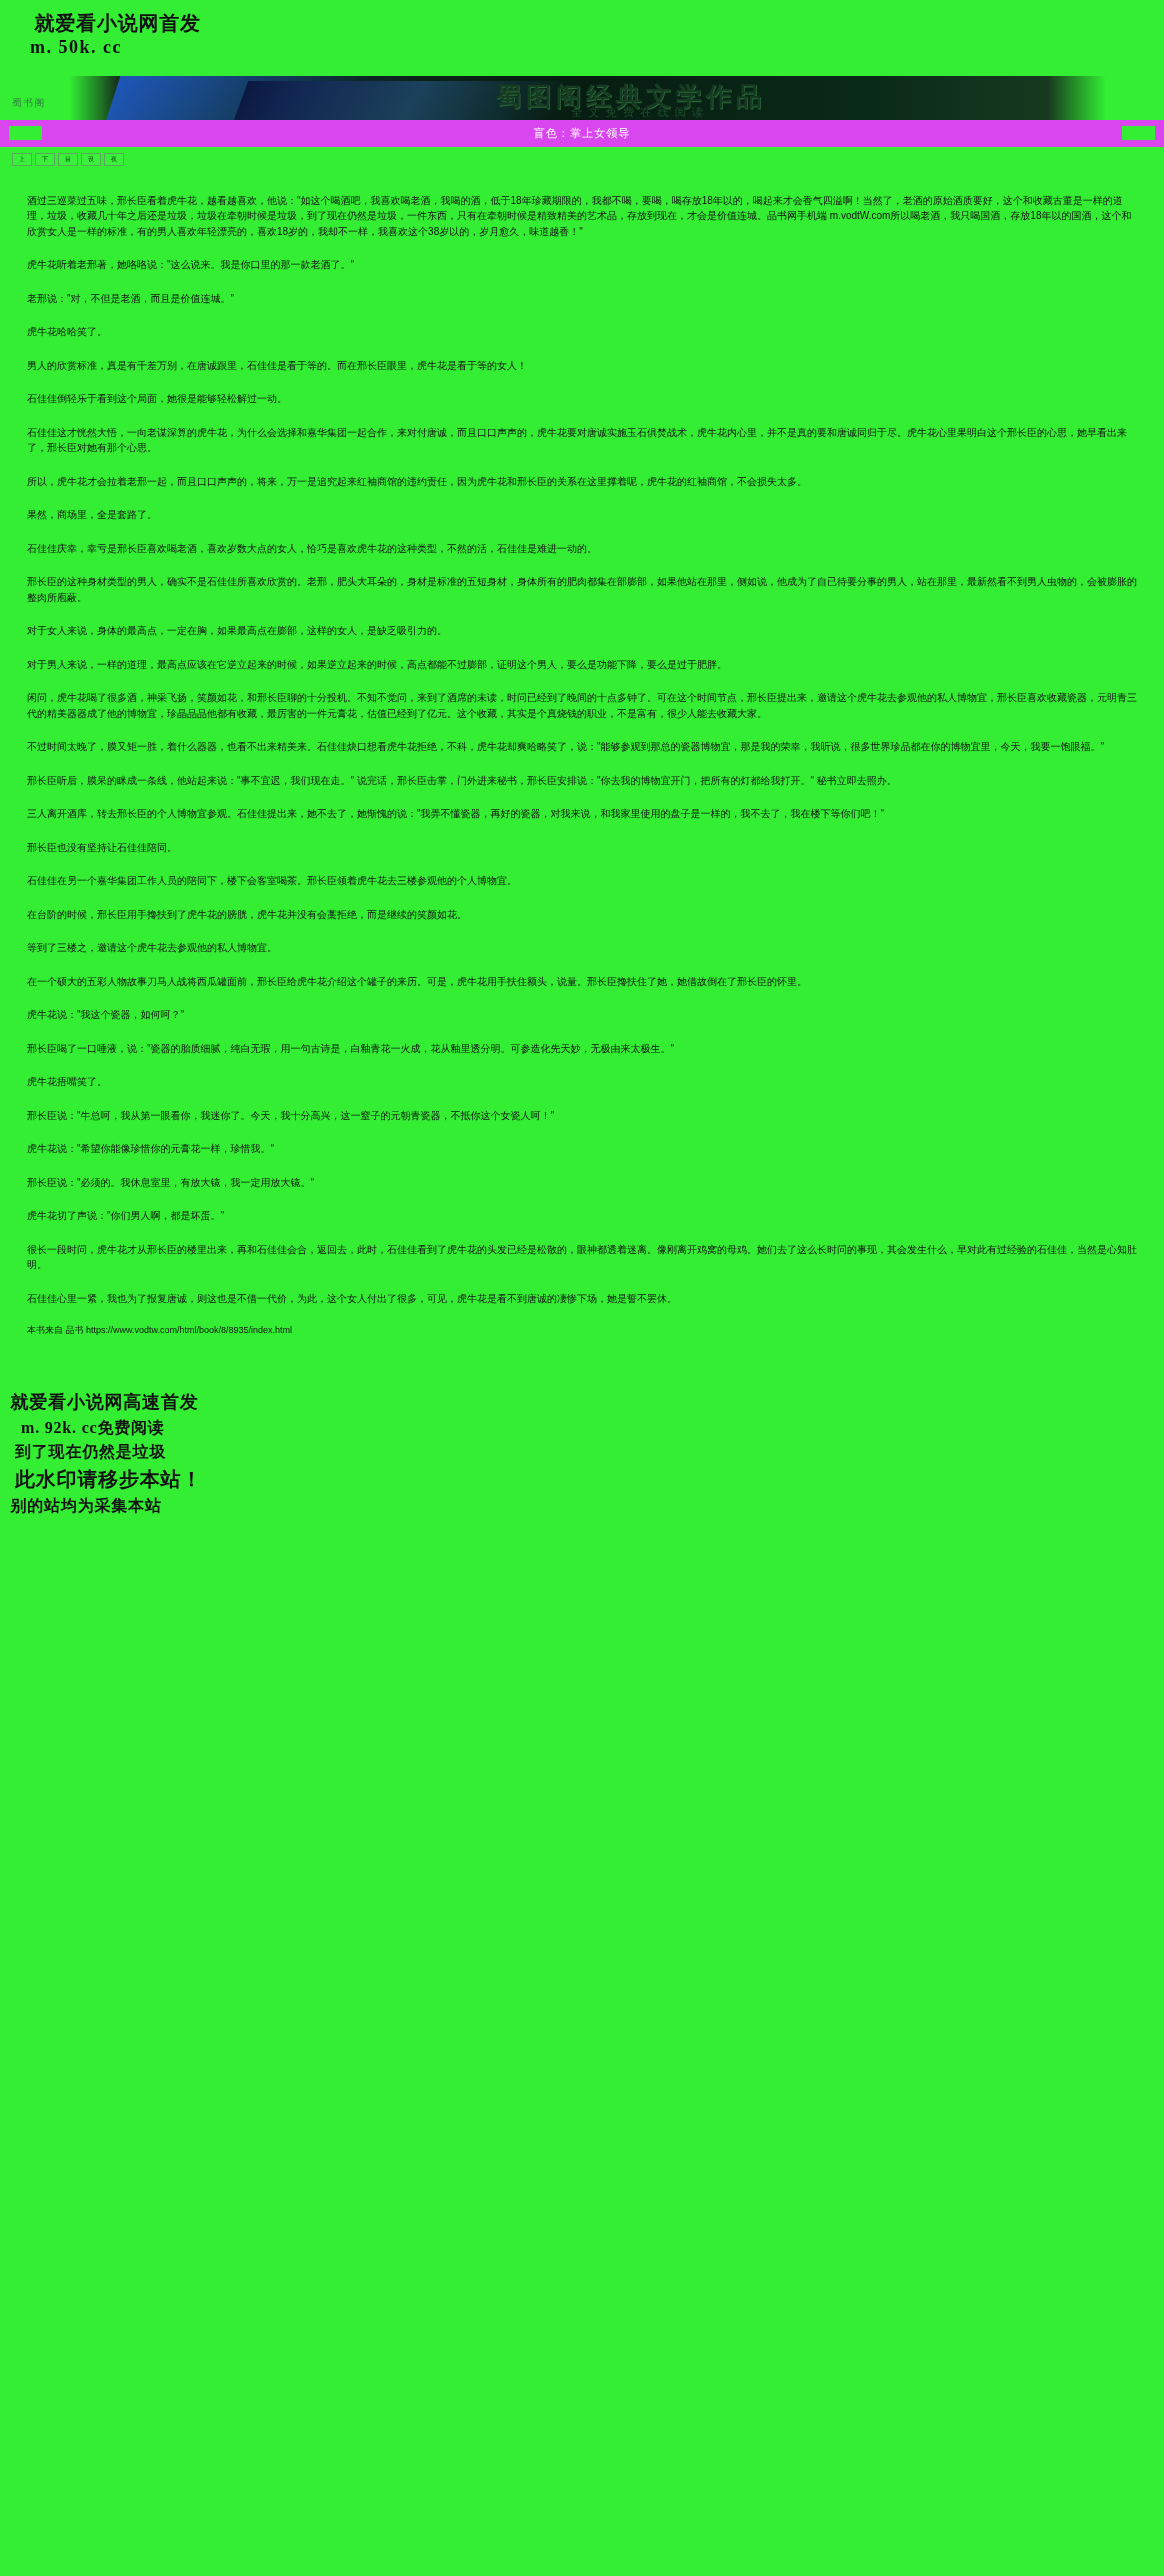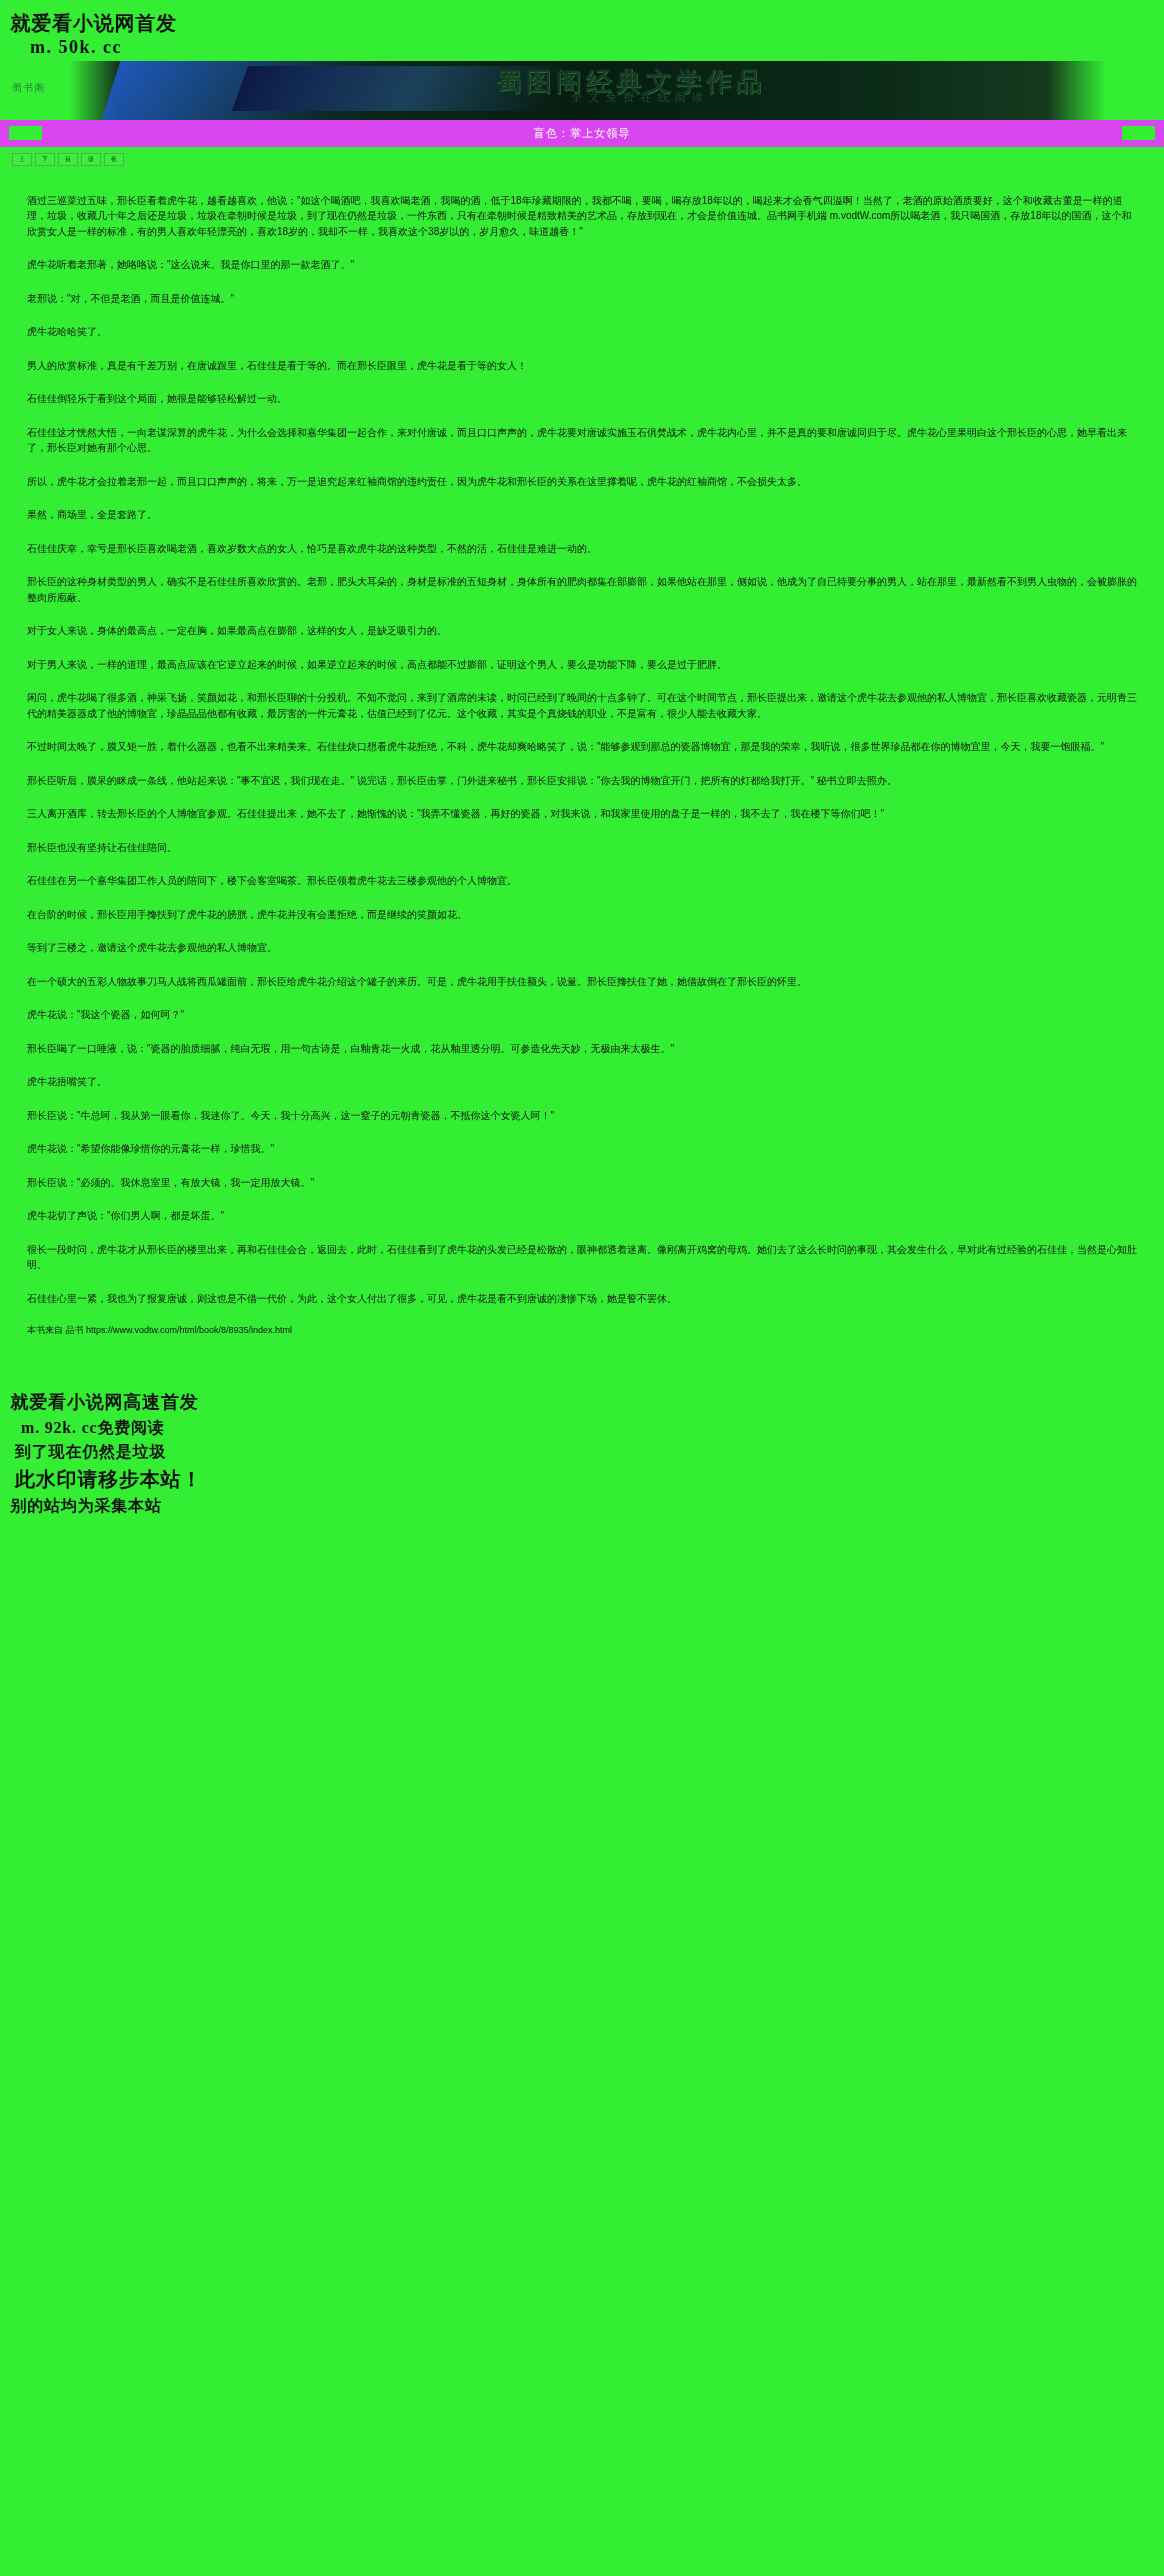--- a/index.html
+++ b/index.html
@@ -21,29 +21,29 @@
   }
 
   
   .site-logo {
     padding: 10.5px 0 0 10.5px;
     font-family: "Liberation Serif", serif;
     font-weight: bold;
     color: #111;
     line-height: 1.25;
   }
-  .site-logo .line1 { font-size: 20px; letter-spacing: 0.8px; }
+  .site-logo .line1 { font-size: 20px; letter-spacing: 0.8px; margin-left: 24px; }
   .site-logo .line2 { font-size: 18px; letter-spacing: 1.5px; padding-left: 19.5px; }
 
   
   .banner {
     position: relative;
     width: 1164px;
-    height: 59px;
-    margin-top: 3px;
+    height: 44px;
+    margin-top: 18px;
     overflow: hidden;
     background: linear-gradient(90deg,#33ee33 0%, #33ee33 6%, #15351d 10%, #0b2a18 25%, #071d12 50%, #0a2a18 75%, #17391f 90%, #33ee33 95%, #33ee33 100%);
     text-align: center;
   }
   .banner .art {
     position: absolute;
     left: 0; top: 0; right: 0; bottom: 0;
   }
   .banner .swoosh {
     position: absolute;

